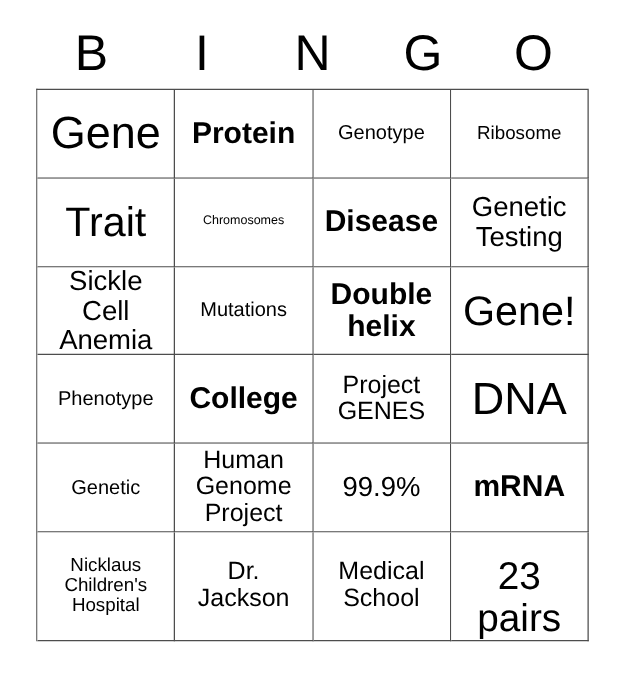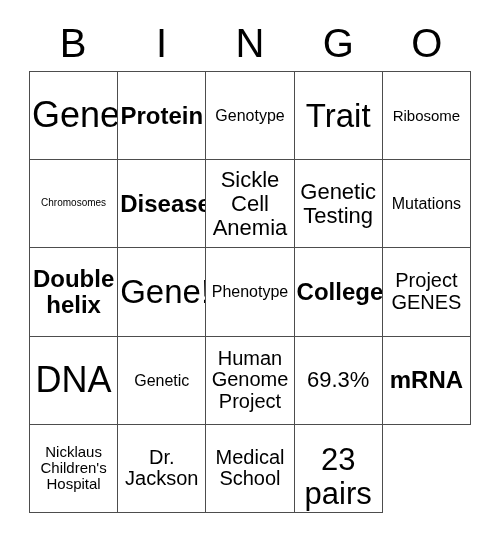--- a/index.html
+++ b/index.html
@@ -50,21 +50,21 @@
   #grid {
     position: absolute;
     left: 29px;
     top: 71px;
     width: 442px;
     height: 442px;
     border-top: 1px solid #4d4d4d;
     border-left: 1px solid #4d4d4d;
     box-sizing: border-box;
     display: grid;
-    grid-template-columns: repeat(5, 1fr);
+    grid-template-columns: repeat(4, 1fr);
     grid-template-rows: repeat(5, 1fr);
     background: #ffffff;
   }
   .cell {
     border-right: 1px solid #4d4d4d;
     border-bottom: 1px solid #4d4d4d;
     box-sizing: border-box;
     display: flex;
     align-items: center;
     justify-content: center;
@@ -109,41 +109,41 @@
     <div class="cell">
         <span class="cell-text fs-xxl">Gene</span>
       </div>
     <div class="cell">
         <span class="cell-text fs-md">Protein</span>
       </div>
     <div class="cell">
         <span class="cell-text fs-xxs">Genotype</span>
       </div>
     <div class="cell">
+        <span class="cell-text fs-tiny">Ribosome</span>
+      </div>
+
+    <div class="cell">
         <span class="cell-text fs-xl">Trait</span>
       </div>
-
-    <div class="cell">
-        <span class="cell-text fs-tiny">Ribosome</span>
-      </div>
     <div class="cell">
         <span class="cell-text fs-mini">Chromosomes</span>
       </div>
     <div class="cell">
         <span class="cell-text fs-md">Disease</span>
+      </div>
+    <div class="cell">
+        <span class="cell-text fs-sm">Genetic
+Testing</span>
       </div>
     <div class="cell">
         <span class="cell-text fs-sm">Sickle
 Cell
 Anemia</span>
       </div>
-    <div class="cell">
-        <span class="cell-text fs-sm">Genetic
-Testing</span>
-      </div>
 
     <div class="cell">
         <span class="cell-text fs-xxs">Mutations</span>
       </div>
     <div class="cell">
         <span class="cell-text fs-md">Double
 helix</span>
       </div>
     <div class="cell">
         <span class="cell-text fs-xl">Gene!</span>
@@ -164,21 +164,21 @@
       </div>
     <div class="cell">
         <span class="cell-text fs-xxs">Genetic</span>
       </div>
     <div class="cell">
         <span class="cell-text fs-xs">Human
 Genome
 Project</span>
       </div>
     <div class="cell">
-        <span class="cell-text fs-sm">69.3%</span>
+        <span class="cell-text fs-sm">99.9%</span>
       </div>
 
     <div class="cell">
         <span class="cell-text fs-md">mRNA</span>
       </div>
     <div class="cell">
         <span class="cell-text fs-tiny">Nicklaus
 Children's
 Hospital</span>
       </div>

